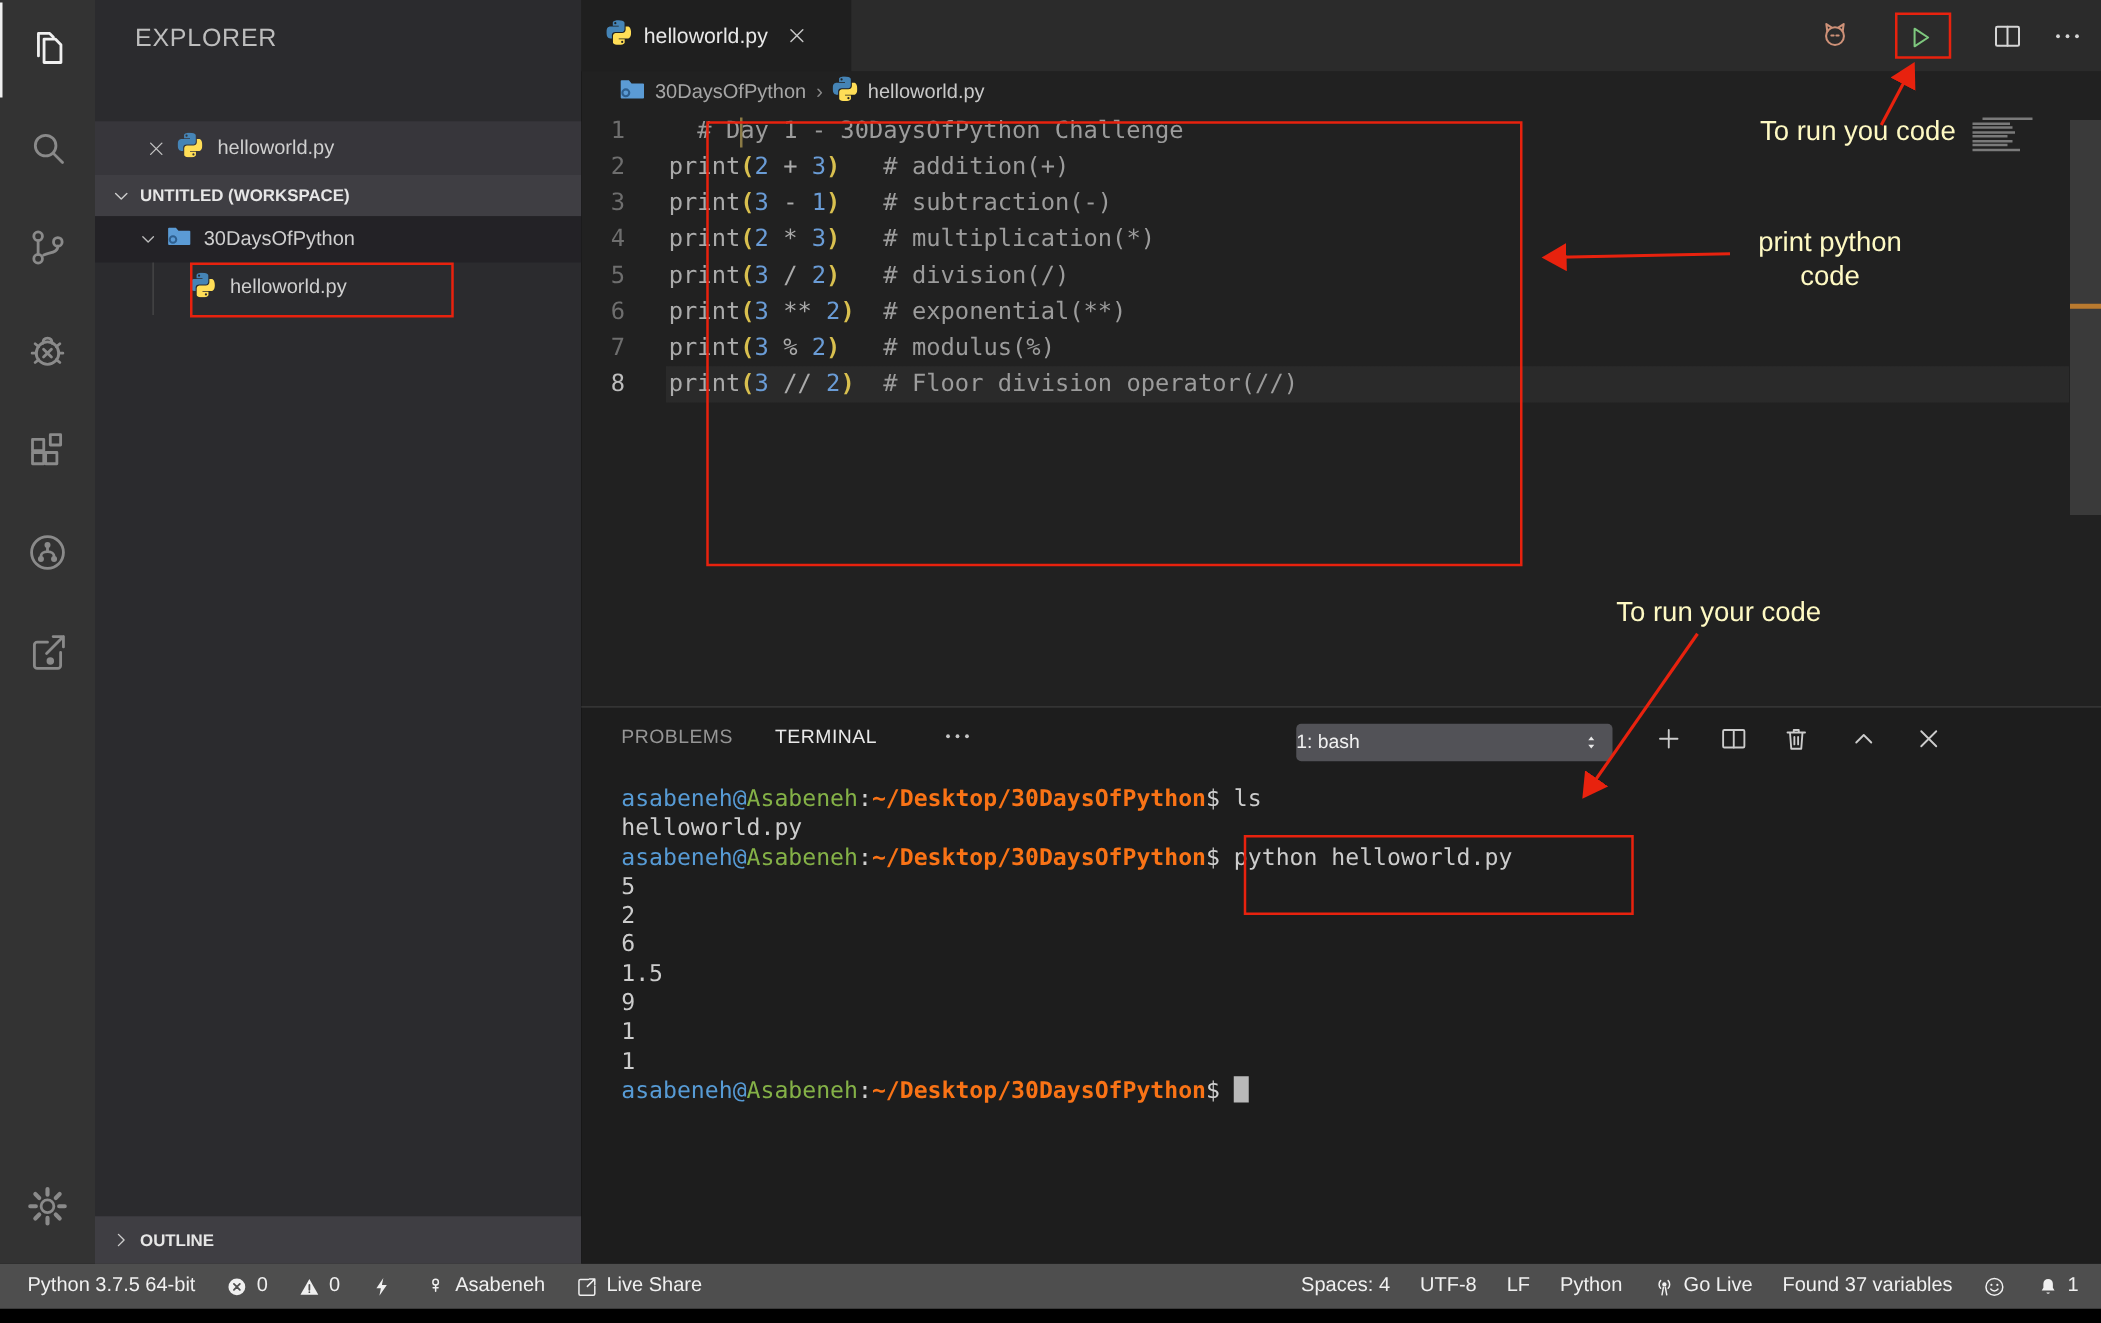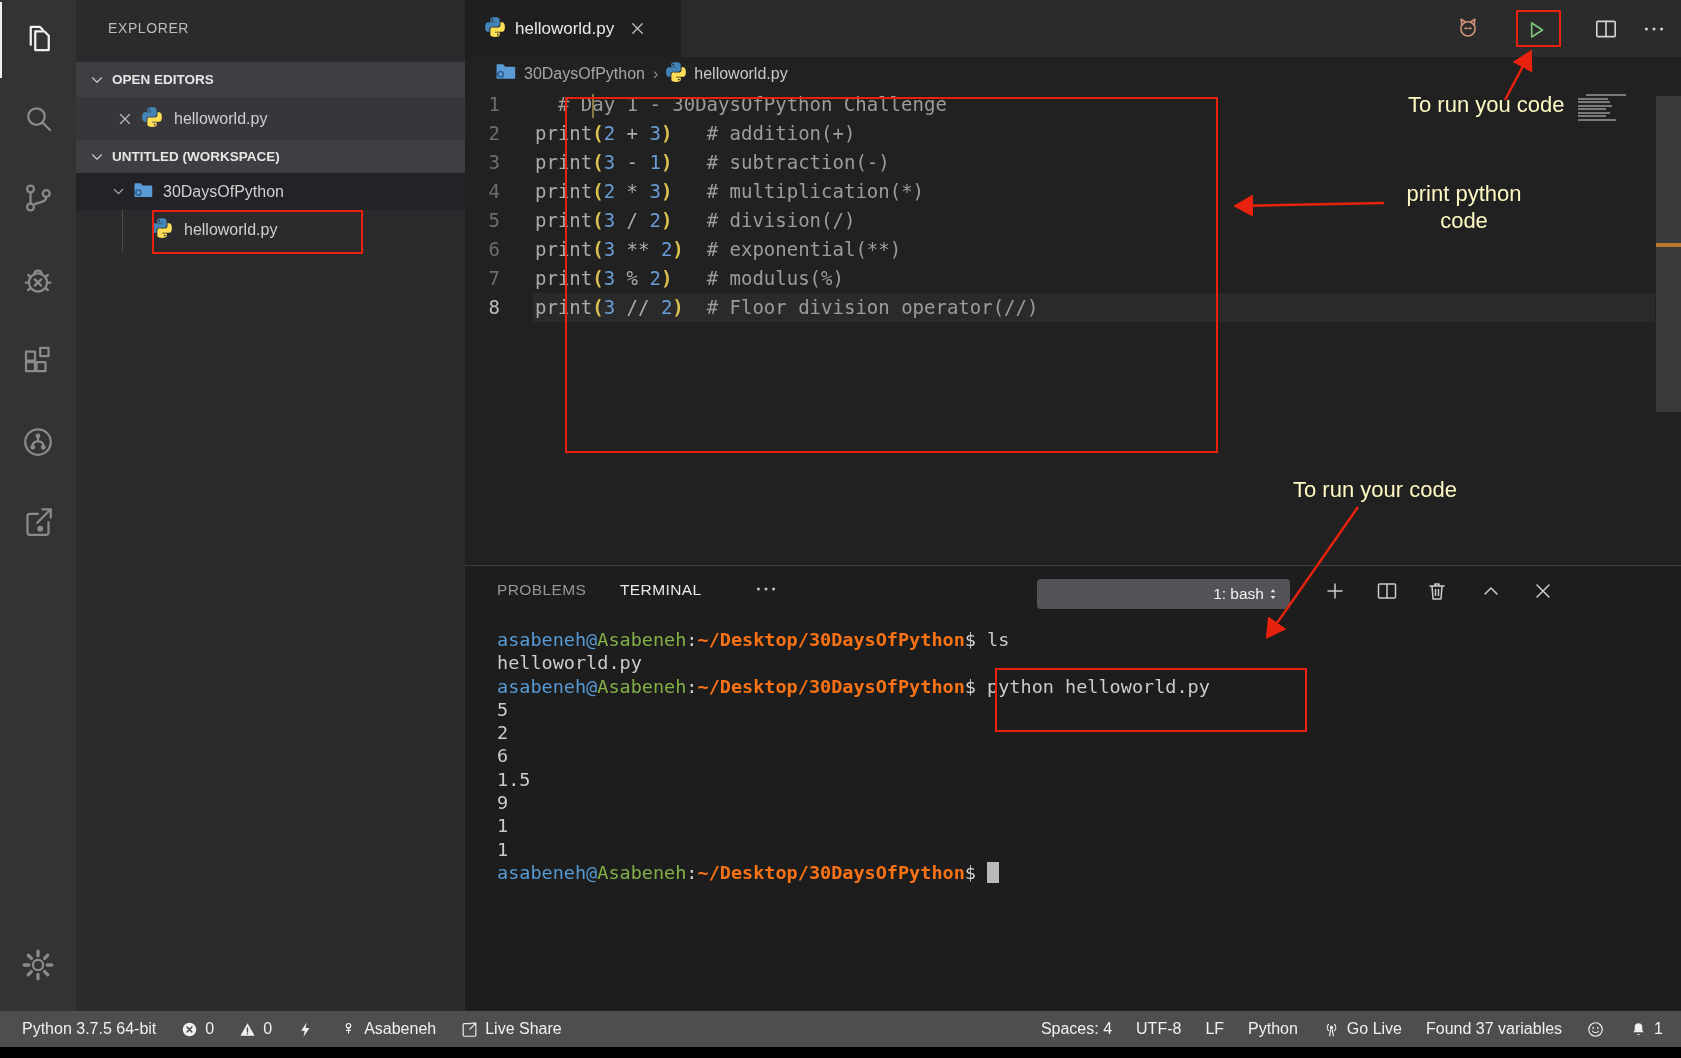--- a/index.html
+++ b/index.html
@@ -7,21 +7,21 @@
   #screen { position:relative; width:1681px; height:1058px; overflow:hidden; background:#000; }
 
   
   .activity-bar { position:absolute; left:0; top:0; width:76px; height:1011px; background:#333333; }
   .ab-item { position:absolute; left:0; width:76px; height:76px; display:flex; align-items:center; justify-content:center; color:#8a8a8a; cursor:pointer; }
   .ab-item.active { color:#f0f0f0; border-left:2px solid #f0f0f0; }
   .ab-item svg { width:36px; height:36px; }
 
   
   .sidebar { position:absolute; left:76px; top:0; width:389px; height:1011px; background:#2b2b2e; }
-  .sb-title { position:absolute; left:32px; top:20px; font-size:14px; color:#bdbdbd; letter-spacing:0.6px; }
+  .sb-title { position:absolute; left:32px; top:20px; font-size:20px; color:#bdbdbd; letter-spacing:0.6px; }
   .sb-header { position:absolute; left:0; width:389px; background:#3f3e43; display:flex; align-items:center; color:#e6e6e6; font-weight:bold; font-size:13.5px; cursor:pointer; }
   .sb-header .chev { width:18px; height:18px; margin:0 6px 0 12px; color:#cccccc; }
   .sb-header .chev svg { width:18px; height:18px; }
   .oe-row { position:absolute; left:0; top:97px; width:389px; height:43px; background:#37363b; display:flex; align-items:center; cursor:pointer; }
   .oe-row .close-x { width:18px; height:18px; color:#c0c0c0; margin-left:40px; }
   .oe-row .close-x svg { width:18px; height:18px; }
   .tree-label { color:#cfcfcf; font-size:16px; }
   .pyicon { display:inline-block; }
   .pyicon svg { width:20px; height:20px; }
   .folder-row { position:absolute; left:0; top:173px; width:389px; height:37px; background:#232226; display:flex; align-items:center; cursor:pointer; }
@@ -64,21 +64,21 @@
   .scrollstrip { position:absolute; left:1191px; top:96px; width:25px; height:316px; background:#3a3a3a; cursor:pointer; }
   .scrollmark { position:absolute; left:0; top:147px; width:25px; height:4px; background:#b97a2f; }
 
   
   .panel { position:absolute; left:465px; top:565px; width:1216px; height:446px; background:#1d1d1d; border-top:1px solid #3f3f3f; }
   .panel-tab { position:absolute; top:15px; font-size:15.5px; letter-spacing:0.4px; color:#969696; cursor:pointer; }
   .panel-tab.active { color:#e9e9e9; }
   .panel-more { position:absolute; left:288px; top:10px; color:#c5c5c5; cursor:pointer; }
   .panel-more svg { width:26px; height:26px; }
   .term-select { position:absolute; left:572px; top:13px; width:253px; height:30px; background:#525257; border-radius:4px; color:#f0f0f0; font-size:15.5px; display:flex; align-items:center; cursor:pointer; }
-  .term-select .val { margin-left:14px; flex:1;text-align:right; }
+  .term-select .val { flex:1; }
   .term-select .updown { width:18px; height:18px; margin-right:8px; color:#e8e8e8; }
   .term-select .updown svg { width:18px; height:18px; }
   .pn-act { position:absolute; top:13px; width:28px; height:28px; color:#cccccc; cursor:pointer; }
   .pn-act svg { width:24px; height:24px; }
   .terminal { position:absolute; left:32px; top:62px; font-family:"DejaVu Sans Mono", monospace; font-size:18.5px; line-height:23.3px; white-space:pre; cursor:text; }
   .tk-u{color:#579bd5} .tk-a{color:#579bd5} .tk-h{color:#84b147} .tk-c{color:#d0d0d0}
   .tk-p{color:#f97316;font-weight:bold} .tk-d{color:#d0d0d0} .tk-t{color:#cccccc}
   .tk-cur{display:inline-block;width:12px;height:21px;background:#b9b9b9;vertical-align:-4px}
 
   
@@ -155,26 +155,20 @@
         <span><svg viewBox="0 0 24 24" fill="none" stroke="currentColor" stroke-width="1.5" stroke-linecap="round" stroke-linejoin="round">
             <circle cx="12" cy="12" r="3.4"></circle>
             <path d="M12 2.8v3M12 18.2v3M2.8 12h3M18.2 12h3M5.5 5.5l2.1 2.1M16.4 16.4l2.1 2.1M18.5 5.5l-2.1 2.1M7.6 16.4l-2.1 2.1" stroke-width="2.2"></path>
           </svg></span>
       </div>
     </div>
 
   <div class="sidebar">
     <div class="sb-title">EXPLORER</div>
 
-    <div class="sb-header" style="top:62px; height:35px;">
-      <span class="chev"><svg viewBox="0 0 24 24" fill="none" stroke="currentColor" stroke-width="1.5" stroke-linecap="round" stroke-linejoin="round">
-            <path d="M6 9l6 6 6-6"></path>
-          </svg></span>
-      <span>OPEN EDITORS</span>
-    </div>
 
     <div class="oe-row">
       <span class="close-x"><svg viewBox="0 0 24 24" fill="none" stroke="currentColor" stroke-width="1.5" stroke-linecap="round" stroke-linejoin="round">
             <path d="M6 6l12 12M18 6L6 18"></path>
           </svg></span>
       <span class="pyicon" style="margin-left:8px;"><svg viewBox="0 0 16 16">
             <path fill="#4584b6" d="M7.9.1c-4 0-3.7 1.7-3.7 1.7v1.9h3.8v.5H2.6S.1 3.9.1 7.9s2.2 3.9 2.2 3.9h1.3V9.9S3.5 7.7 5.8 7.7h3.8s2.1.1 2.1-2V2S12.1.1 7.9.1zM5.8 1.3a.7.7 0 1 1 0 1.4.7.7 0 0 1 0-1.4z"></path>
             <path fill="#ffde57" d="M8.1 15.9c4 0 3.7-1.7 3.7-1.7v-1.9H8v-.5h5.4s2.5.3 2.5-3.7-2.2-3.9-2.2-3.9h-1.3v1.9s.1 2.2-2.2 2.2H6.4s-2.1-.1-2.1 2V14s-.4 1.9 3.8 1.9zm2.1-1.2a.7.7 0 1 1 0-1.4.7.7 0 0 1 0 1.4z"></path>
           </svg></span>
       <span class="tree-label" style="margin-left:12px;">helloworld.py</span>
@@ -201,20 +195,26 @@
     <div class="indent-guide-tree"></div>
 
     <div class="file-row">
       <span class="pyicon" style="margin-left:76px;"><svg viewBox="0 0 16 16">
             <path fill="#4584b6" d="M7.9.1c-4 0-3.7 1.7-3.7 1.7v1.9h3.8v.5H2.6S.1 3.9.1 7.9s2.2 3.9 2.2 3.9h1.3V9.9S3.5 7.7 5.8 7.7h3.8s2.1.1 2.1-2V2S12.1.1 7.9.1zM5.8 1.3a.7.7 0 1 1 0 1.4.7.7 0 0 1 0-1.4z"></path>
             <path fill="#ffde57" d="M8.1 15.9c4 0 3.7-1.7 3.7-1.7v-1.9H8v-.5h5.4s2.5.3 2.5-3.7-2.2-3.9-2.2-3.9h-1.3v1.9s.1 2.2-2.2 2.2H6.4s-2.1-.1-2.1 2V14s-.4 1.9 3.8 1.9zm2.1-1.2a.7.7 0 1 1 0-1.4.7.7 0 0 1 0 1.4z"></path>
           </svg></span>
       <span class="tree-label" style="margin-left:12px;">helloworld.py</span>
     </div>
 
+    <div class="sb-header outline-header">
+      <span class="chev"><svg viewBox="0 0 24 24" fill="none" stroke="currentColor" stroke-width="1.5" stroke-linecap="round" stroke-linejoin="round">
+            <path d="M9 6l6 6-6 6"></path>
+          </svg></span>
+      <span>OUTLINE</span>
+    </div>
   </div>
 
   <div class="editor">
     <div class="tabbar">
       <div class="tab">
         <span class="pyicon" style="margin-left:20px;"><svg viewBox="0 0 16 16">
               <path fill="#4584b6" d="M7.9.1c-4 0-3.7 1.7-3.7 1.7v1.9h3.8v.5H2.6S.1 3.9.1 7.9s2.2 3.9 2.2 3.9h1.3V9.9S3.5 7.7 5.8 7.7h3.8s2.1.1 2.1-2V2S12.1.1 7.9.1zM5.8 1.3a.7.7 0 1 1 0 1.4.7.7 0 0 1 0-1.4z"></path>
               <path fill="#ffde57" d="M8.1 15.9c4 0 3.7-1.7 3.7-1.7v-1.9H8v-.5h5.4s2.5.3 2.5-3.7-2.2-3.9-2.2-3.9h-1.3v1.9s.1 2.2-2.2 2.2H6.4s-2.1-.1-2.1 2V14s-.4 1.9 3.8 1.9zm2.1-1.2a.7.7 0 1 1 0-1.4.7.7 0 0 1 0 1.4z"></path>
             </svg></span>
         <span class="tab-label">helloworld.py</span>

